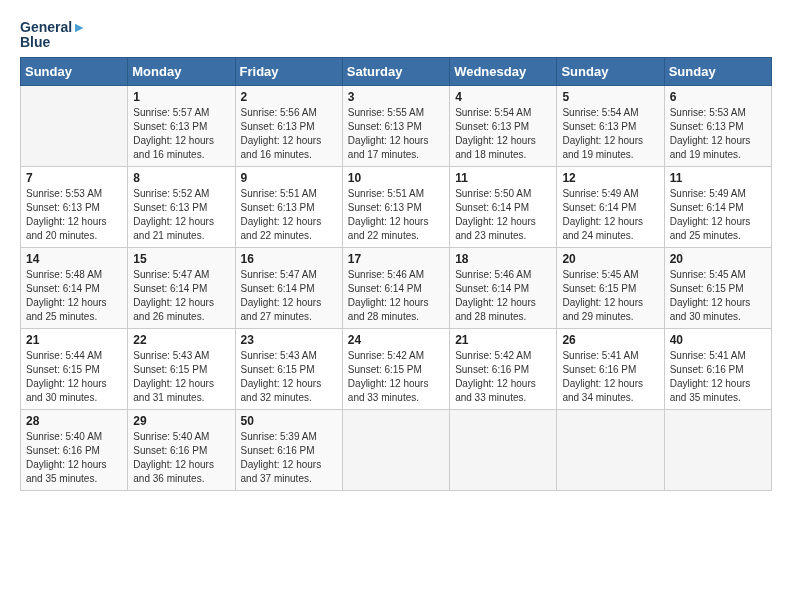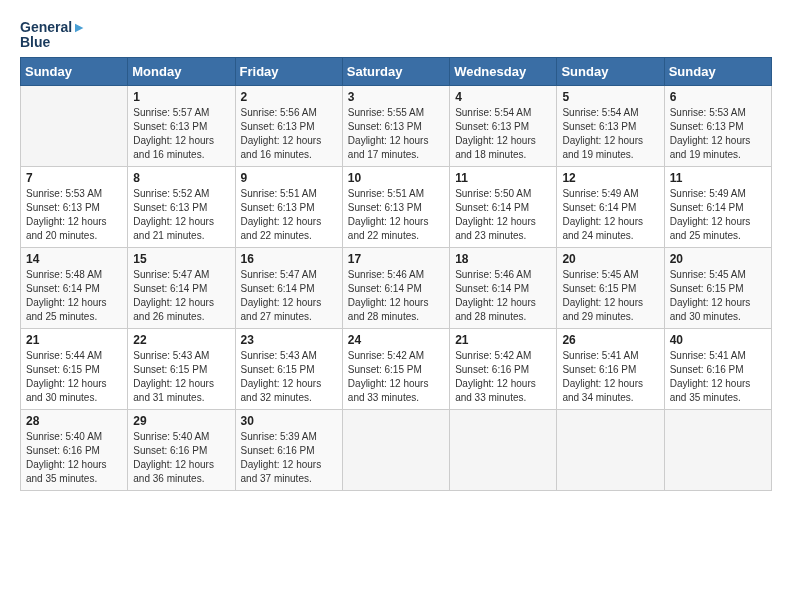--- a/index.html
+++ b/index.html
@@ -237,21 +237,21 @@
       <tr>
         <td>
           <span class="day-number">28</span>
           <div class="day-info">Sunrise: 5:40 AM<br>Sunset: 6:16 PM<br>Daylight: 12 hours and 35 minutes.</div>
         </td>
         <td>
           <span class="day-number">29</span>
           <div class="day-info">Sunrise: 5:40 AM<br>Sunset: 6:16 PM<br>Daylight: 12 hours and 36 minutes.</div>
         </td>
         <td>
-          <span class="day-number">30</span>
+          <span class="day-number">50</span>
           <div class="day-info">Sunrise: 5:39 AM<br>Sunset: 6:16 PM<br>Daylight: 12 hours and 37 minutes.</div>
         </td>
         <td class="empty"></td>
         <td class="empty"></td>
         <td class="empty"></td>
         <td class="empty"></td>
       </tr>
     </tbody>
 </table>
 

